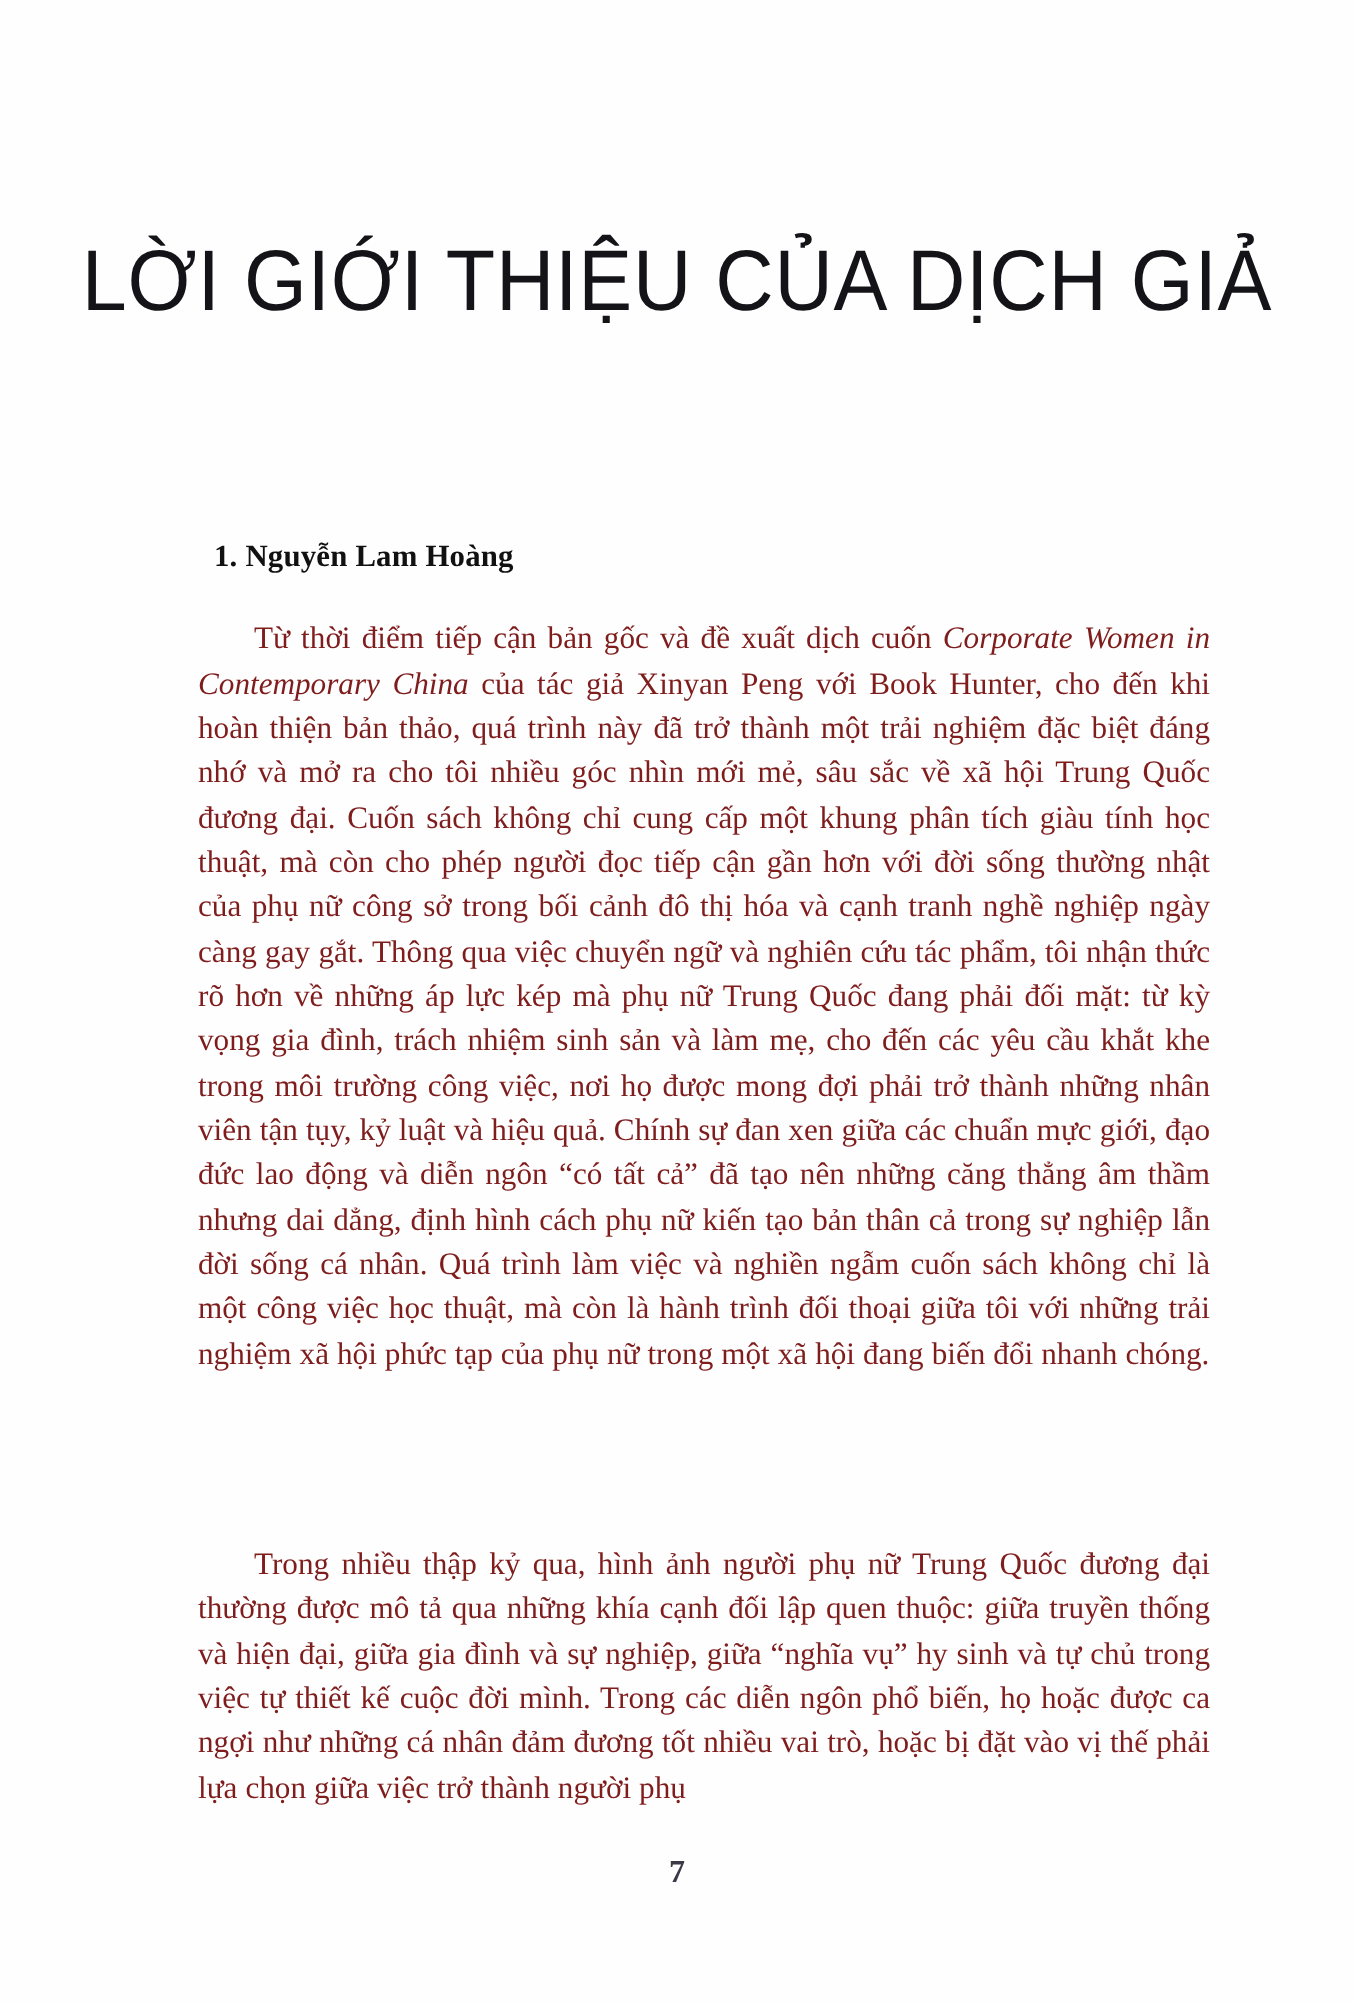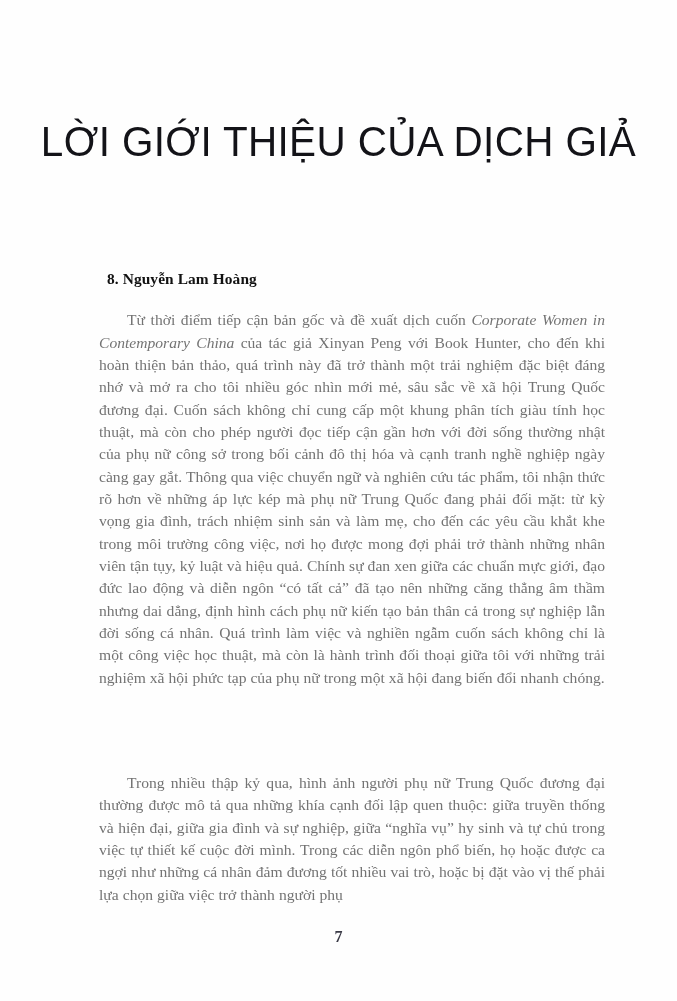--- a/index.html
+++ b/index.html
@@ -60,21 +60,21 @@
     letter-spacing: 0.1px;
   }
 
   p.body-par {
     margin: 0;
     font-size: 15.6px;
     line-height: 22.35px;
     text-align: justify;
     text-justify: inter-word;
     text-indent: 28px;
-    color: #737373;
+    color: #7f1d1d;
     word-spacing: 0.1px;
     hyphens: none;
   }
 
   p.body-par em {
     font-style: italic;
   }
 
   
   .clip-bottom {
@@ -101,21 +101,21 @@
 </style>
 </head>
 <body>
 
 <div class="page">
 
   <h1 class="chapter-title">LỜI GIỚI THIỆU CỦA DỊCH GIẢ</h1>
 
   <div class="text-column">
 
-    <h2 class="section-heading">8. Nguyễn Lam Hoàng</h2>
+    <h2 class="section-heading">1. Nguyễn Lam Hoàng</h2>
 
     <p class="body-par"><span>Từ thời điểm tiếp cận bản gốc và đề xuất dịch cuốn </span><em>Corporate Women in Contemporary China</em><span> của tác giả Xinyan Peng với Book Hunter, cho đến khi hoàn thiện bản thảo, quá trình này đã trở thành một trải nghiệm đặc biệt đáng nhớ và mở ra cho tôi nhiều góc nhìn mới mẻ, sâu sắc về xã hội Trung Quốc đương đại. Cuốn sách không chỉ cung cấp một khung phân tích giàu tính học thuật, mà còn cho phép người đọc tiếp cận gần hơn với đời sống thường nhật của phụ nữ công sở trong bối cảnh đô thị hóa và cạnh tranh nghề nghiệp ngày càng gay gắt. Thông qua việc chuyển ngữ và nghiên cứu tác phẩm, tôi nhận thức rõ hơn về những áp lực kép mà phụ nữ Trung Quốc đang phải đối mặt: từ kỳ vọng gia đình, trách nhiệm sinh sản và làm mẹ, cho đến các yêu cầu khắt khe trong môi trường công việc, nơi họ được mong đợi phải trở thành những nhân viên tận tụy, kỷ luật và hiệu quả. Chính sự đan xen giữa các chuẩn mực giới, đạo đức lao động và diễn ngôn “có tất cả” đã tạo nên những căng thẳng âm thầm nhưng dai dẳng, định hình cách phụ nữ kiến tạo bản thân cả trong sự nghiệp lẫn đời sống cá nhân. Quá trình làm việc và nghiền ngẫm cuốn sách không chỉ là một công việc học thuật, mà còn là hành trình đối thoại giữa tôi với những trải nghiệm xã hội phức tạp của phụ nữ trong một xã hội đang biến đổi nhanh chóng.</span></p>
 
   </div>
 
   <div class="clip-bottom">
     <p class="body-par">Trong nhiều thập kỷ qua, hình ảnh người phụ nữ Trung Quốc đương đại thường được mô tả qua những khía cạnh đối lập quen thuộc: giữa truyền thống và hiện đại, giữa gia đình và sự nghiệp, giữa “nghĩa vụ” hy sinh và tự chủ trong việc tự thiết kế cuộc đời mình. Trong các diễn ngôn phổ biến, họ hoặc được ca ngợi như những cá nhân đảm đương tốt nhiều vai trò, hoặc bị đặt vào vị thế phải lựa chọn giữa việc trở thành người phụ</p>
   </div>
 
   <div class="folio">7</div>

